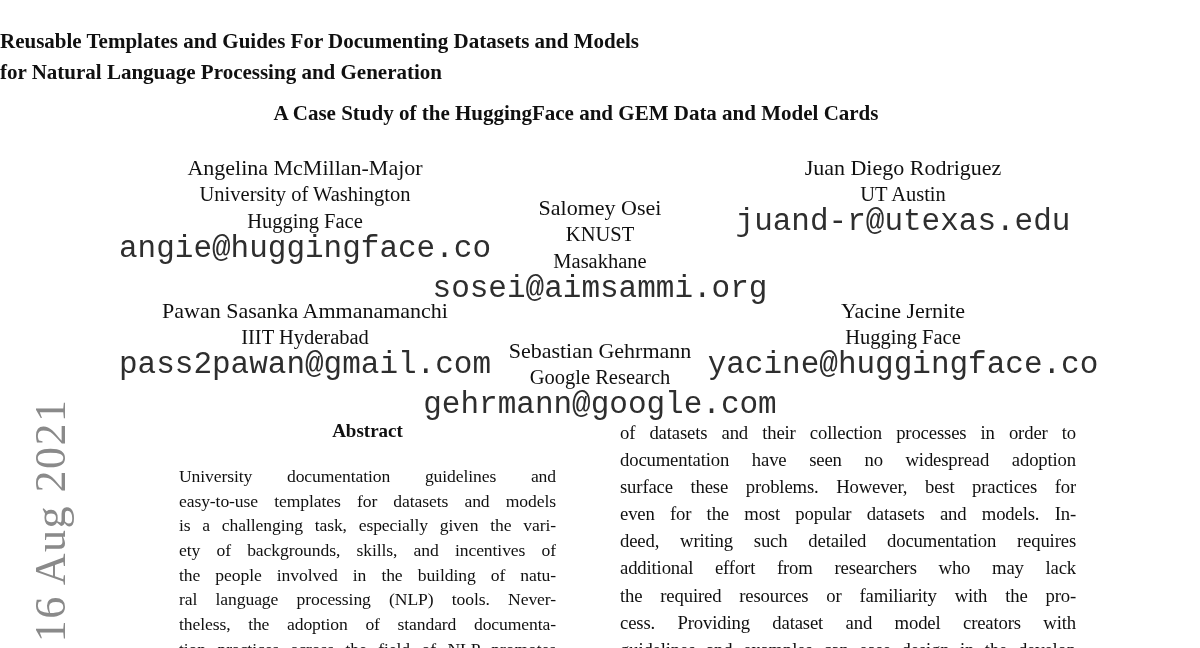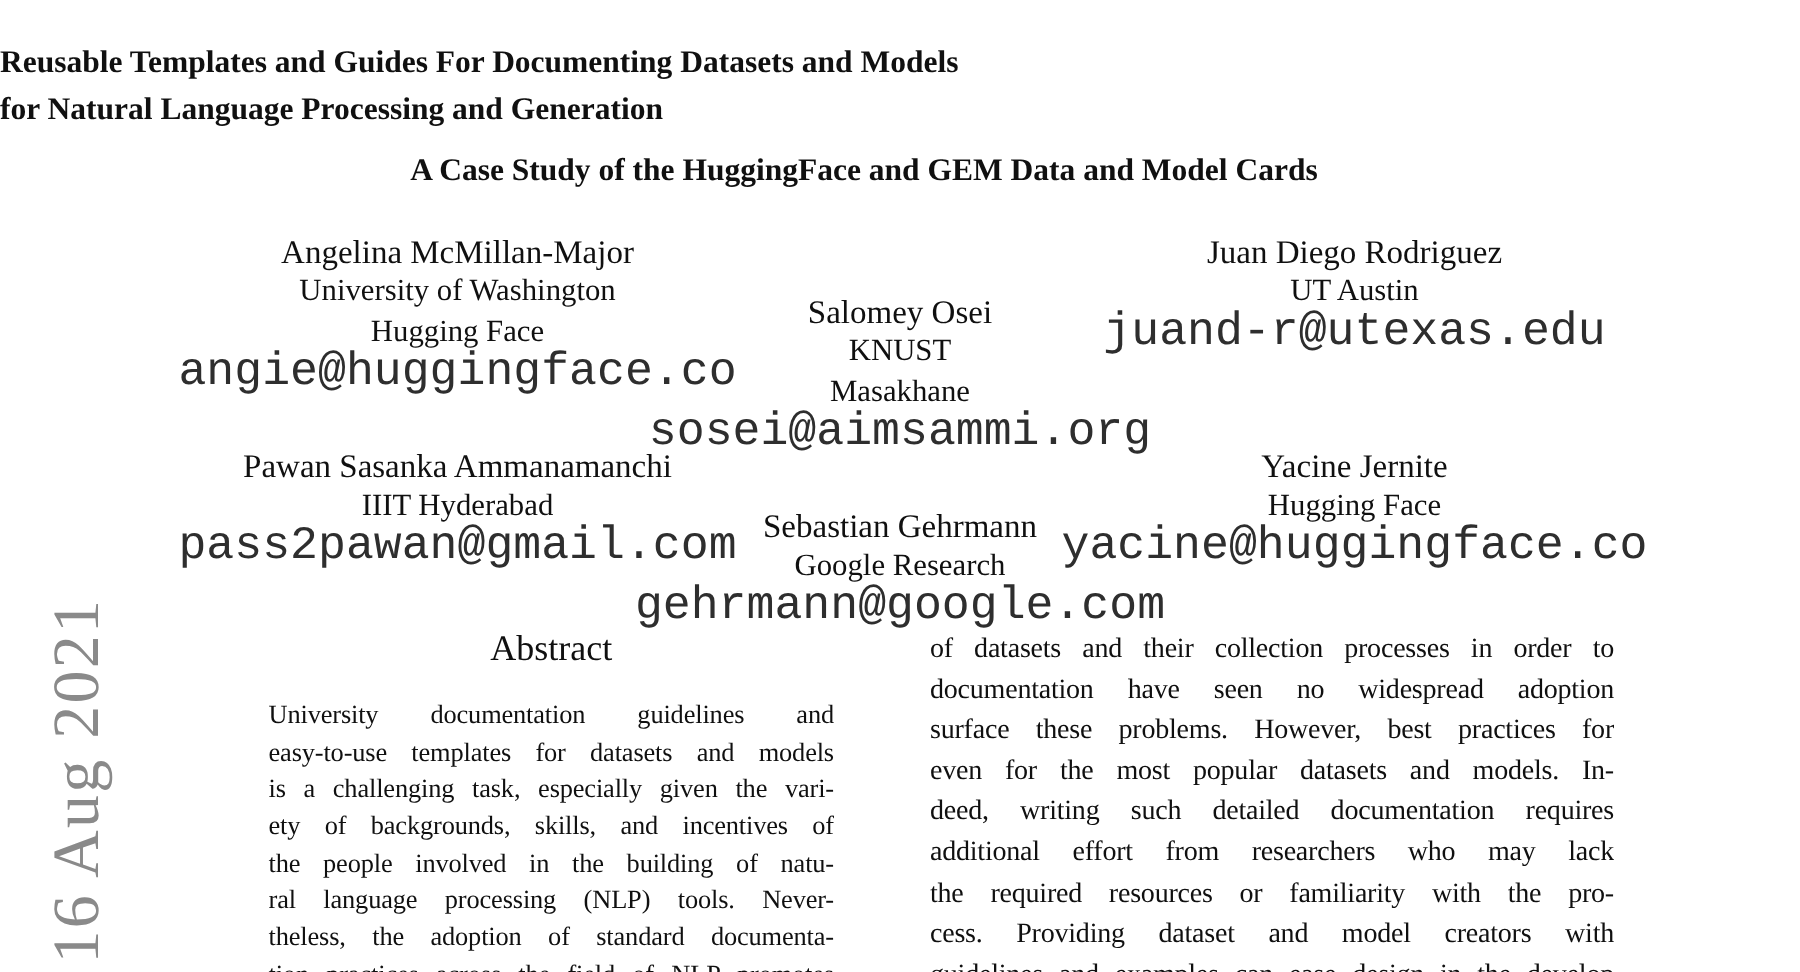--- a/index.html
+++ b/index.html
@@ -39,21 +39,21 @@
   }
   .row1 { top:154px; }
   .row2 { top:297px; }
   .col1 { left:105px; }
   .col2 { left:400px;margin-top:40px; }
   .col3 { left:703px; }
 
   
   .abstract-heading {
     position:absolute; left:179px; top:420px; width:377px;
-    text-align:center; font-weight:normal; font-size:24px;
+    text-align:center; font-weight:bold; font-size:19px;
   }
   .abstract-text {
     position:absolute; left:179px; top:464px; width:377px;
     font-size:17.6px; line-height:24.65px; letter-spacing:-0.1px;
   }
 
   
   .right-column {
     position:absolute; left:620px; top:419px; width:456px;
     font-size:18.7px; line-height:27.1px; letter-spacing:-0.15px;

